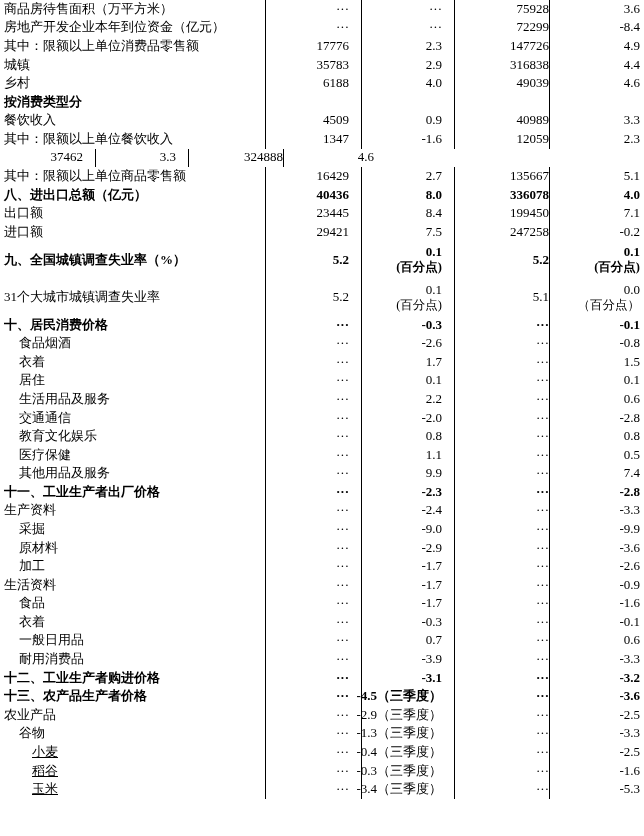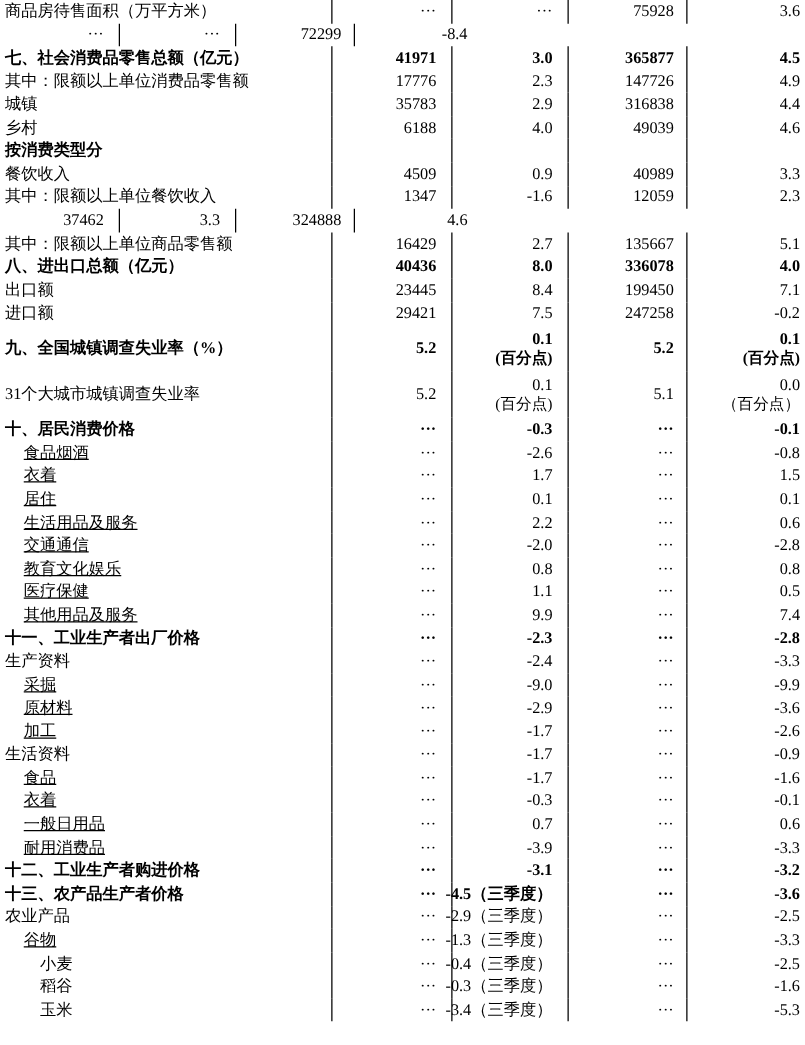--- a/index.html
+++ b/index.html
@@ -8,26 +8,26 @@
     font-family:"Liberation Serif","DejaVu Serif",serif;
   }
   .table{width:644px;}
   .row{display:flex;height:18.58px;}
   .row.tall{height:37.16px;}
   .cell{
     box-sizing:border-box;display:flex;flex-direction:column;
     justify-content:center;white-space:nowrap;font-size:13px;line-height:1.15;
   }
   .label{width:266px;border-right:1px solid #000;align-items:flex-start;padding-left:4px;}
-  .label.ind1{padding-left:19px;text-decoration:underline;}
-  .label.ind2{padding-left:32px;}
+  .label.ind1{padding-left:19px;}
+  .label.ind2{padding-left:32px;text-decoration:underline;}
   .num{align-items:flex-end;}
   .c1{width:96px;border-right:1px solid #000;padding-right:12px;}
   .c2{width:93px;border-right:1px solid #000;padding-right:12px;}
-  .c3{width:95px;border-right:1px solid #000;padding-right:10px;}
+  .c3{width:95px;border-right:1px solid #000;}
   .c4{width:94px;padding-right:4px;}
   .row.bold .cell{font-weight:bold;}
   .sub{font-size:12.5px;}
 </style>
 </head>
 <body>
 
 <div class="table" id="table">
     <div class="row">
     <div class="cell label">商品房待售面积（万平方米）</div>
@@ -38,46 +38,32 @@
         <span class="v">···</span>
       </div>
     <div class="cell num c3">
         <span class="v">75928</span>
       </div>
     <div class="cell num c4">
         <span class="v">3.6</span>
       </div>
   </div>
     <div class="row">
+    <div class="cell label">房地产开发企业本年到位资金（亿元）</div>
     <div class="cell num c1">
         <span class="v">···</span>
       </div>
     <div class="cell num c2">
         <span class="v">···</span>
       </div>
     <div class="cell num c3">
         <span class="v">72299</span>
       </div>
     <div class="cell num c4">
         <span class="v">-8.4</span>
-      </div>
-  </div>
-    <div class="row bold">
-    <div class="cell label">七、社会消费品零售总额（亿元）</div>
-    <div class="cell num c1">
-        <span class="v">41971</span>
-      </div>
-    <div class="cell num c2">
-        <span class="v">3.0</span>
-      </div>
-    <div class="cell num c3">
-        <span class="v">365877</span>
-      </div>
-    <div class="cell num c4">
-        <span class="v">4.5</span>
       </div>
   </div>
     <div class="row">
     <div class="cell label">其中：限额以上单位消费品零售额</div>
     <div class="cell num c1">
         <span class="v">17776</span>
       </div>
     <div class="cell num c2">
         <span class="v">2.3</span>
       </div>

